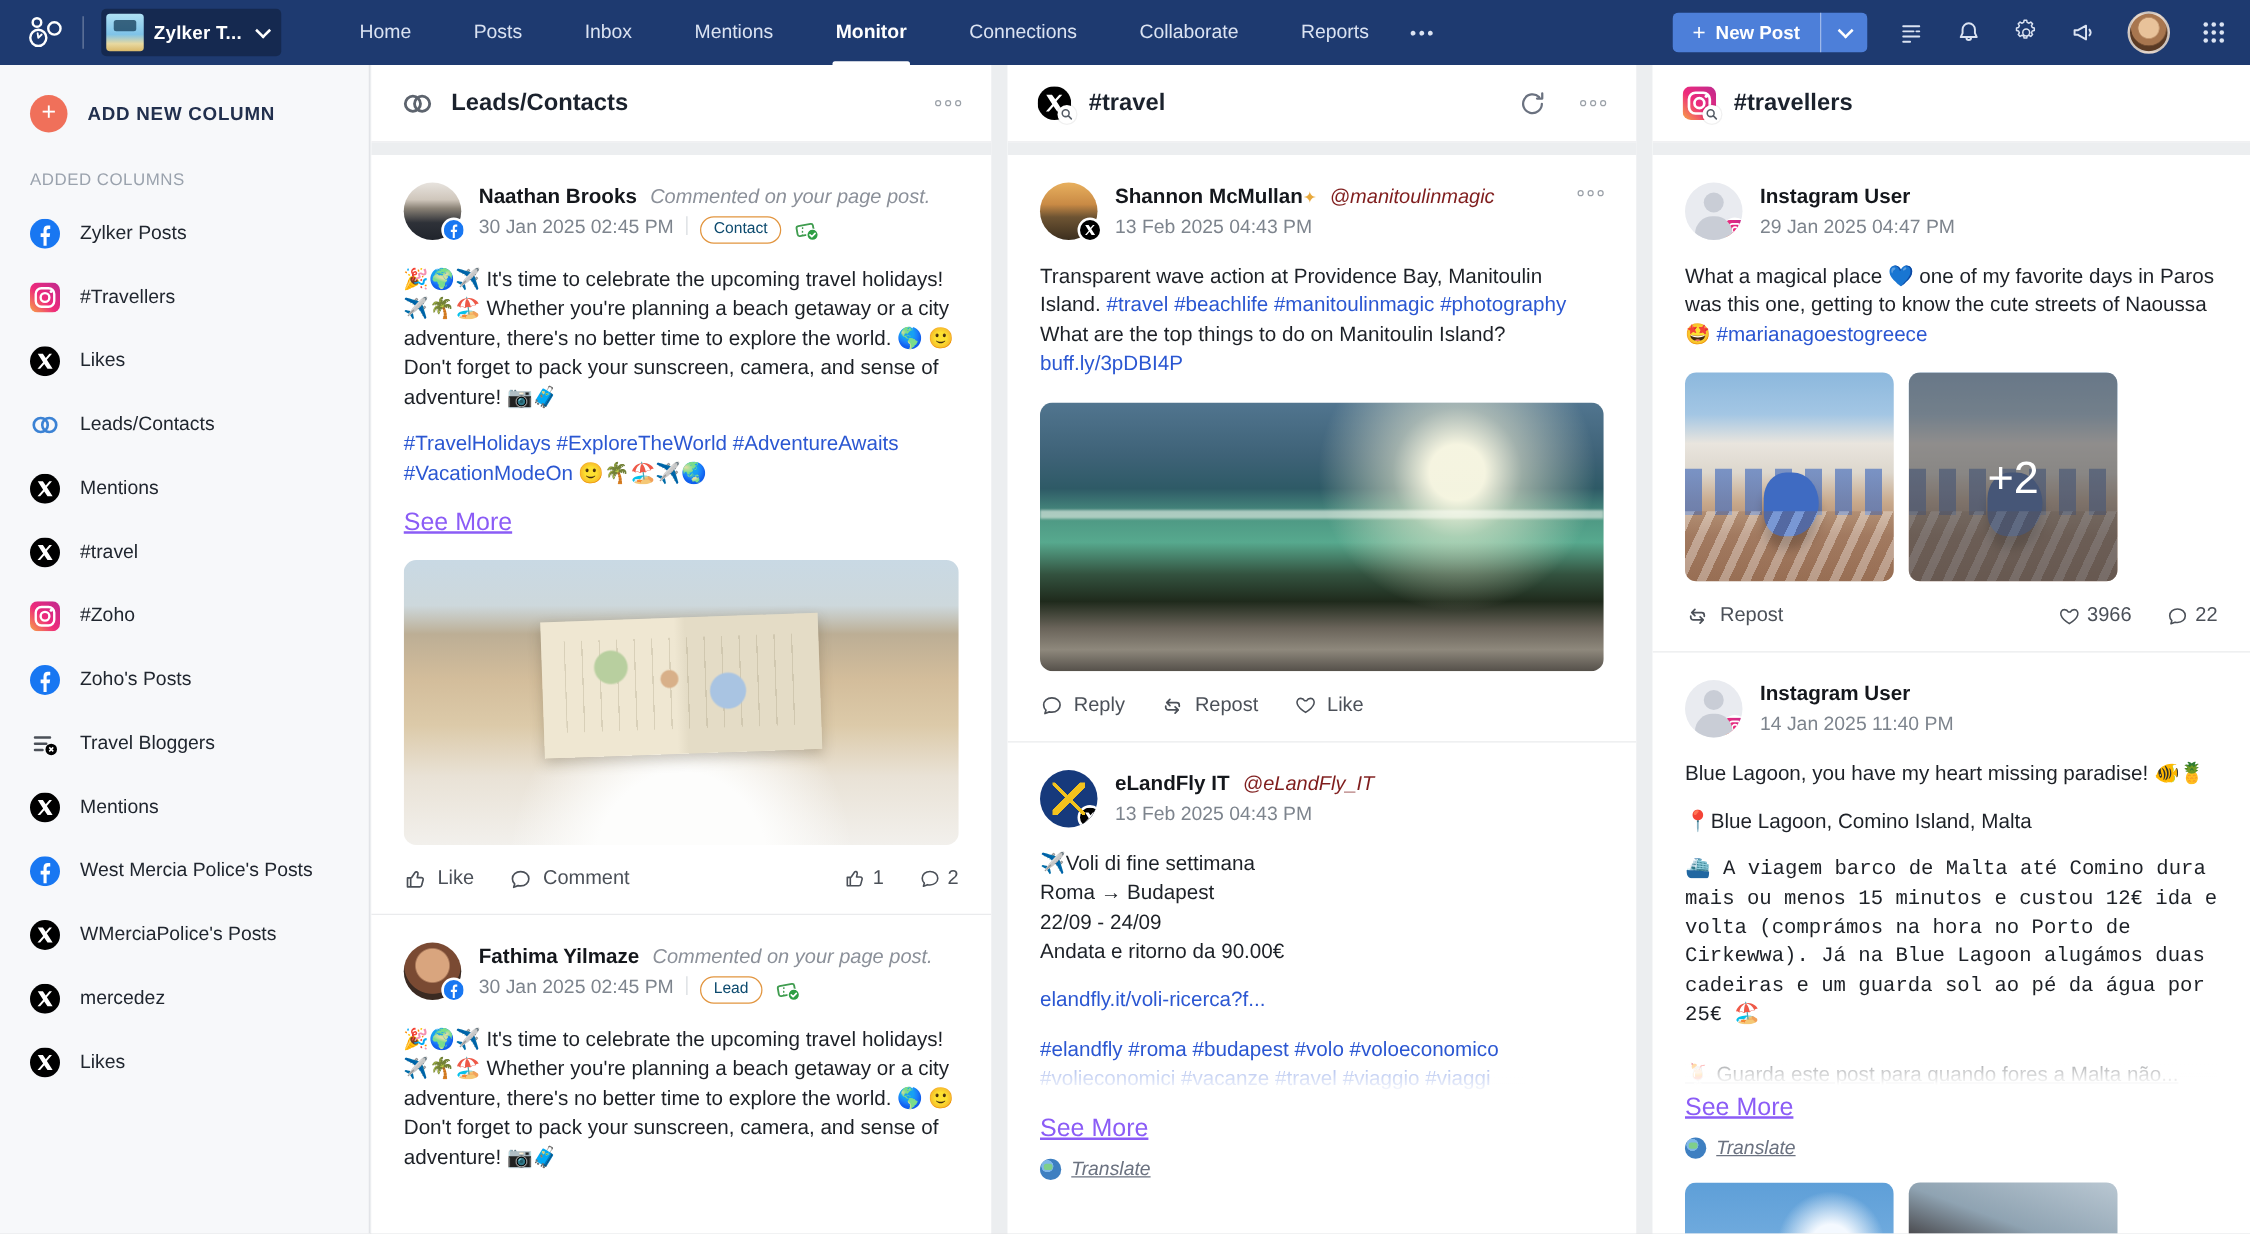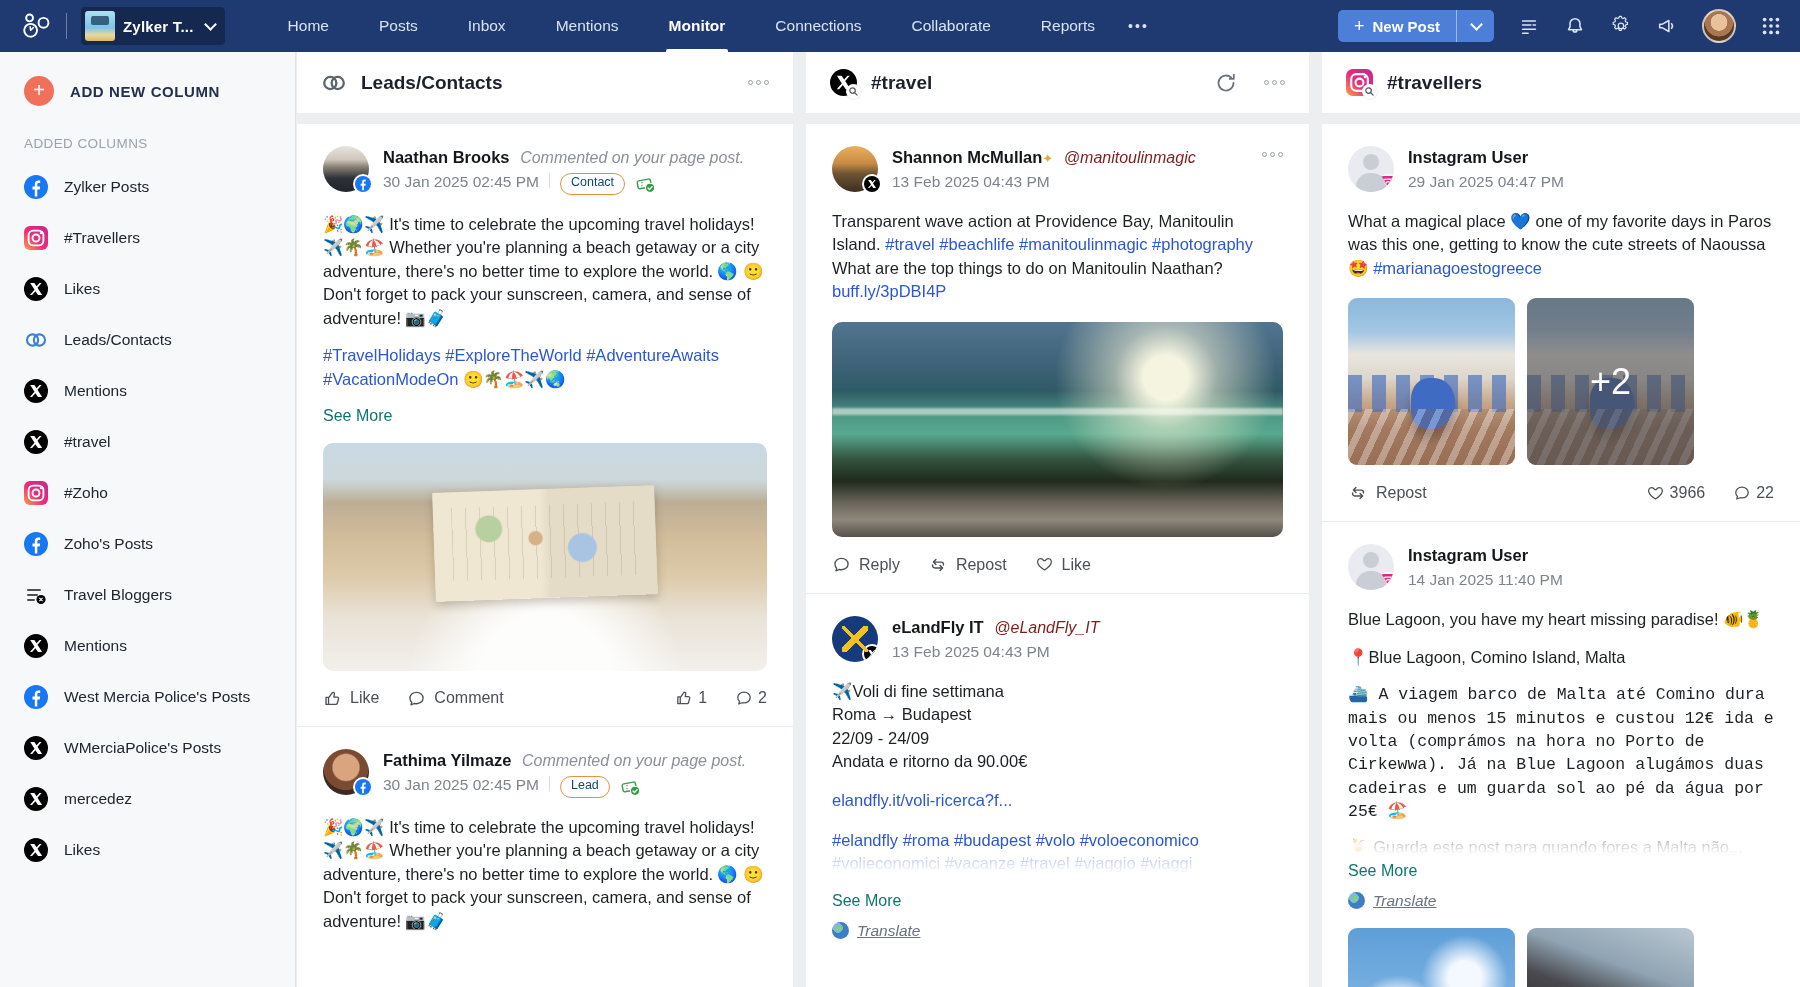--- a/index.html
+++ b/index.html
@@ -74,21 +74,21 @@
   .sparkle { color:#e8a93c; font-size:13px; }
   .p-timeline { margin-top:6px; display:flex; gap:10px; color:#7d848d; font-size:15.5px; }
   .vline { width:1px; height:15px; background:#d8dbdf; }
   .badge-pill { border:1.5px solid #e2953f; color:#0c4a6e; font-size:12.5px; padding:1px 10px 2px; border-radius:11px; }
   .post-menu { margin-left:auto; align-self:flex-start; margin-top:6px; }
   .ooo { display:flex; gap:3px; cursor:pointer; }
   .ooo i { width:5px; height:5px; border:1.5px solid #9aa0a8; border-radius:50%; display:block; }
 
   .p-body { margin-top:18px; font-size:16.5px; line-height:1.42; color:#1d2127; }
   .tags, .link { color:#2b57d2; }
-  .see-more { display:inline-block; margin-top:16px; font-size:16px; color:#0f766e; cursor:pointer; }
+  .see-more { display:inline-block; margin-top:16px; font-size:20px; color:#8b5cf6; text-decoration:underline; cursor:pointer; }
   .translate-row { margin-top:12px; display:flex; align-items:center; gap:8px; cursor:pointer; }
   .translate { font-size:15.5px; font-style:italic; color:#6b7280; text-decoration:underline; }
   .globe-dot { width:17px; height:17px; border-radius:50%; background:radial-gradient(circle at 35% 35%, #7fb7e8 0 30%, #3e7fc1 32% 100%); position:relative; }
   .globe-dot::after{ content:""; position:absolute; left:3px; top:4px; width:7px; height:5px; background:#7fcf8a; border-radius:2px;}
   .faded { opacity:.4; position:relative; }
   .faded::after { content:""; position:absolute; inset:0; background:linear-gradient(180deg, rgba(255,255,255,0) 0%, #fff 95%); }
 
   .photo { margin-top:18px; border-radius:10px; position:relative; overflow:hidden; }
   .photo-map { height:228px;
     background: radial-gradient(ellipse at 50% 108%, #fdfdfc 0 22%, rgba(255,255,255,0) 44%),
@@ -529,21 +529,21 @@
                 <span>13 Feb 2025 04:43 PM</span>
               </div>
             </div>
             <div class="post-menu ooo">
                 <i></i>
                 <i></i>
                 <i></i>
               </div>
           </div>
           <div class="p-body">
-            <span>Transparent wave action at Providence Bay, Manitoulin Island. </span><span class="tags">#travel #beachlife #manitoulinmagic #photography</span><span> What are the top things to do on Manitoulin Naathan? </span><span class="link">buff.ly/3pDBI4P</span>
+            <span>Transparent wave action at Providence Bay, Manitoulin Island. </span><span class="tags">#travel #beachlife #manitoulinmagic #photography</span><span> What are the top things to do on Manitoulin Island? </span><span class="link">buff.ly/3pDBI4P</span>
           </div>
           <div class="photo photo-wave"></div>
           <div class="p-actions">
             <span class="act">
               <svg width="19" height="19">
                   <use href="#s-bubble"></use>
                 </svg>
               <span>Reply</span>
             </span>
             <span class="act">
@@ -681,21 +681,21 @@
                 <span class="p-name">Instagram User</span>
               </div>
               <div class="p-timeline">
                 <span>14 Jan 2025 11:40 PM</span>
               </div>
             </div>
           </div>
           <div class="p-body">Blue Lagoon, you have my heart    missing paradise! 🐠🍍</div>
           <div class="p-body" style="margin-top:14px;">📍Blue Lagoon, Comino Island, Malta</div>
           <div class="p-body" style="margin-top:14px;font-family:Liberation Mono, monospace;">⛴️ A viagem barco de Malta até Comino dura mais ou menos 15 minutos e custou 12€ ida e volta (comprámos na hora no Porto de Cirkewwa). Já na Blue Lagoon alugámos duas cadeiras e um guarda sol ao pé da água por 25€ 🏖️</div>
-          <div class="p-body faded" style="margin-top:12px; height:20px; overflow:hidden;text-decoration:underline;">🍹 Guarda este post para quando fores a Malta não...</div>
+          <div class="p-body faded" style="margin-top:25px; height:20px; overflow:hidden;text-decoration:underline;">🍹 Guarda este post para quando fores a Malta não...</div>
           <span class="see-more" style="margin-top:6px;">See More</span>
           <div class="translate-row">
             <span class="globe-dot"></span>
             <span class="translate">Translate</span>
           </div>
           <div class="ig-pair">
             <div class="ig-sq ig-sq-sky"></div>
             <div class="ig-sq ig-sq-rock"></div>
           </div>
         </div>

